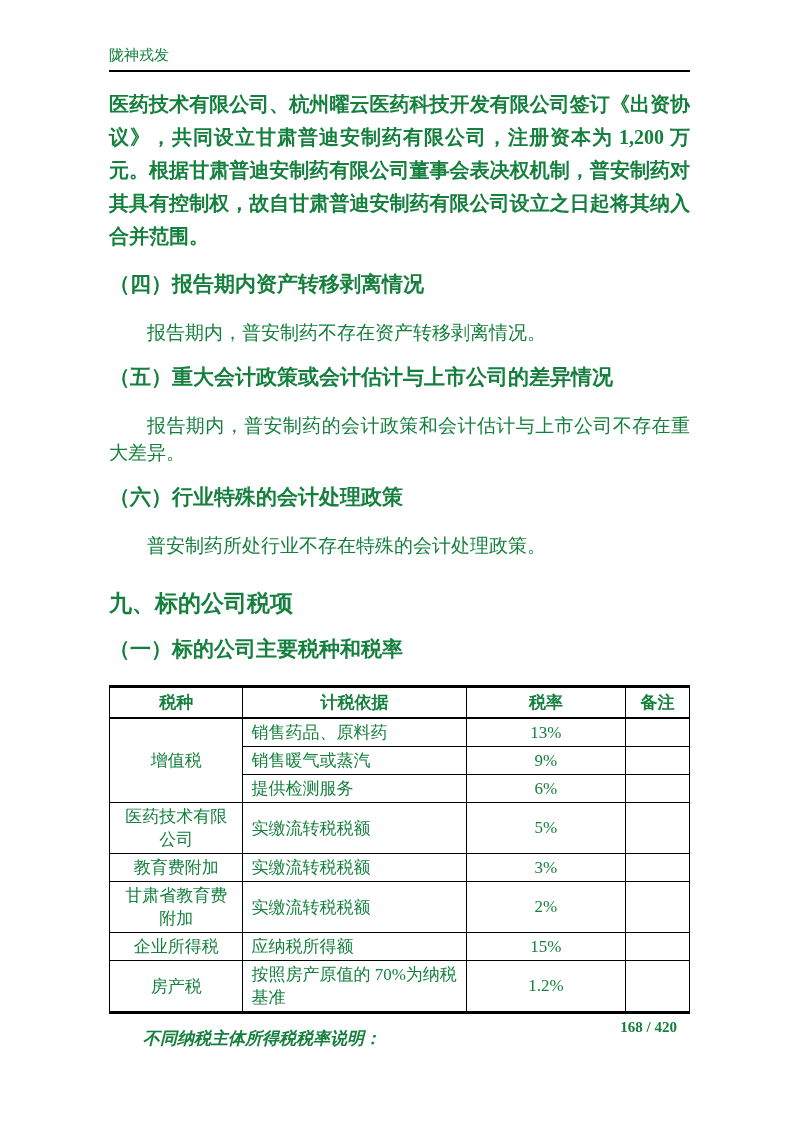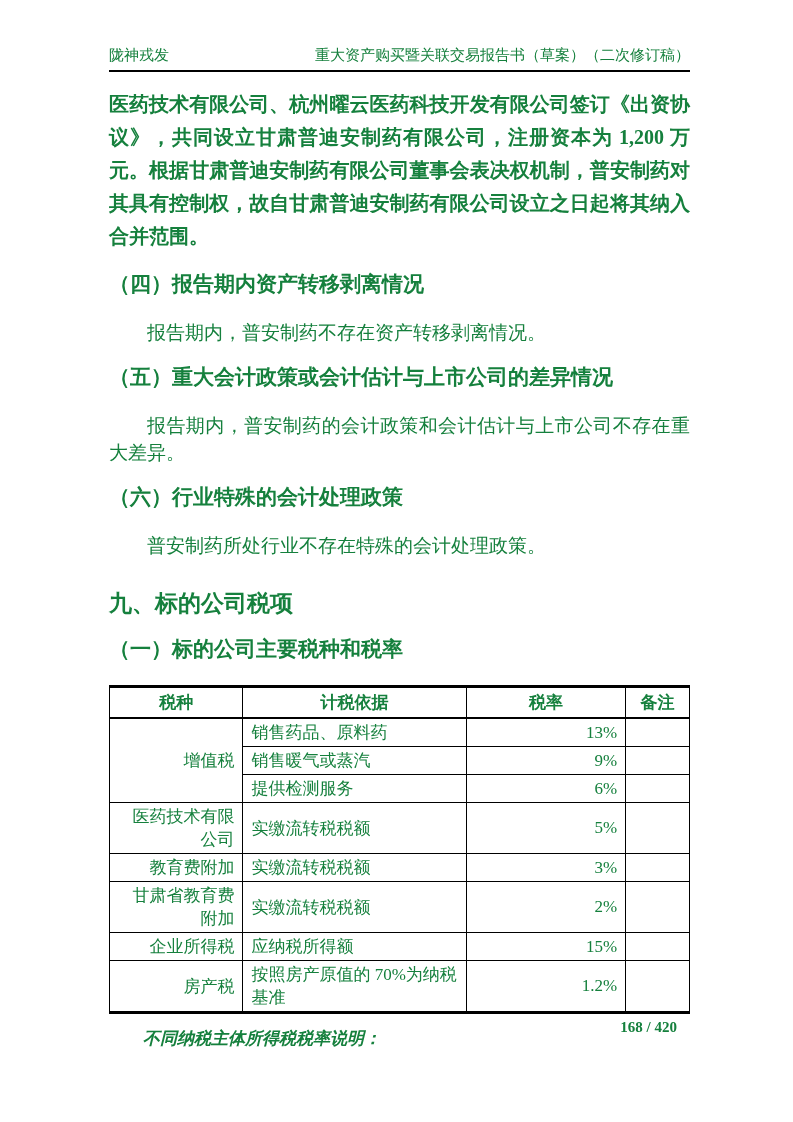--- a/index.html
+++ b/index.html
@@ -63,23 +63,23 @@
   table.tax-table th, table.tax-table td {
     border:1px solid #000;
     padding:2px 8px;
     height:22px;
   }
   table.tax-table th {
     border-bottom:2px solid #000;
     font-weight:bold;
     height:25px;
   }
-  table.tax-table td.c-tax   { text-align:right;margin-top:28px; }
+  table.tax-table td.c-tax   { text-align:center;margin-top:28px; }
   table.tax-table td.c-basis { text-align:left; }
-  table.tax-table td.c-rate  { text-align:right; }
+  table.tax-table td.c-rate  { text-align:center; }
   table.tax-table td.c-note  { }
 
   
   .note-line {
     margin:14px 0 0 0;
     padding-left:2em;
     font-weight:bold;
     font-style:italic;
     font-size:17px; line-height:22px;
   }
@@ -92,21 +92,20 @@
   }
 </style>
 </head>
 <body>
 
 <div class="page">
   <div class="content">
 
     <div class="doc-header">
       <span>陇神戎发</span>
-      <span>重大资产购买暨关联交易报告书（草案）（二次修订稿）</span>
     </div>
 
     <p class="lead-para">医药技术有限公司、杭州曜云医药科技开发有限公司签订《出资协议》，共同设立甘肃普迪安制药有限公司，注册资本为 1,200 万元。根据甘肃普迪安制药有限公司董事会表决权机制，普安制药对其具有控制权，故自甘肃普迪安制药有限公司设立之日起将其纳入合并范围。</p>
 
     <h3 class="sub-heading">（四）报告期内资产转移剥离情况</h3>
     <p class="body-para">报告期内，普安制药不存在资产转移剥离情况。</p>
 
     <h3 class="sub-heading">（五）重大会计政策或会计估计与上市公司的差异情况</h3>
     <p class="body-para">报告期内，普安制药的会计政策和会计估计与上市公司不存在重大差异。</p>
 

